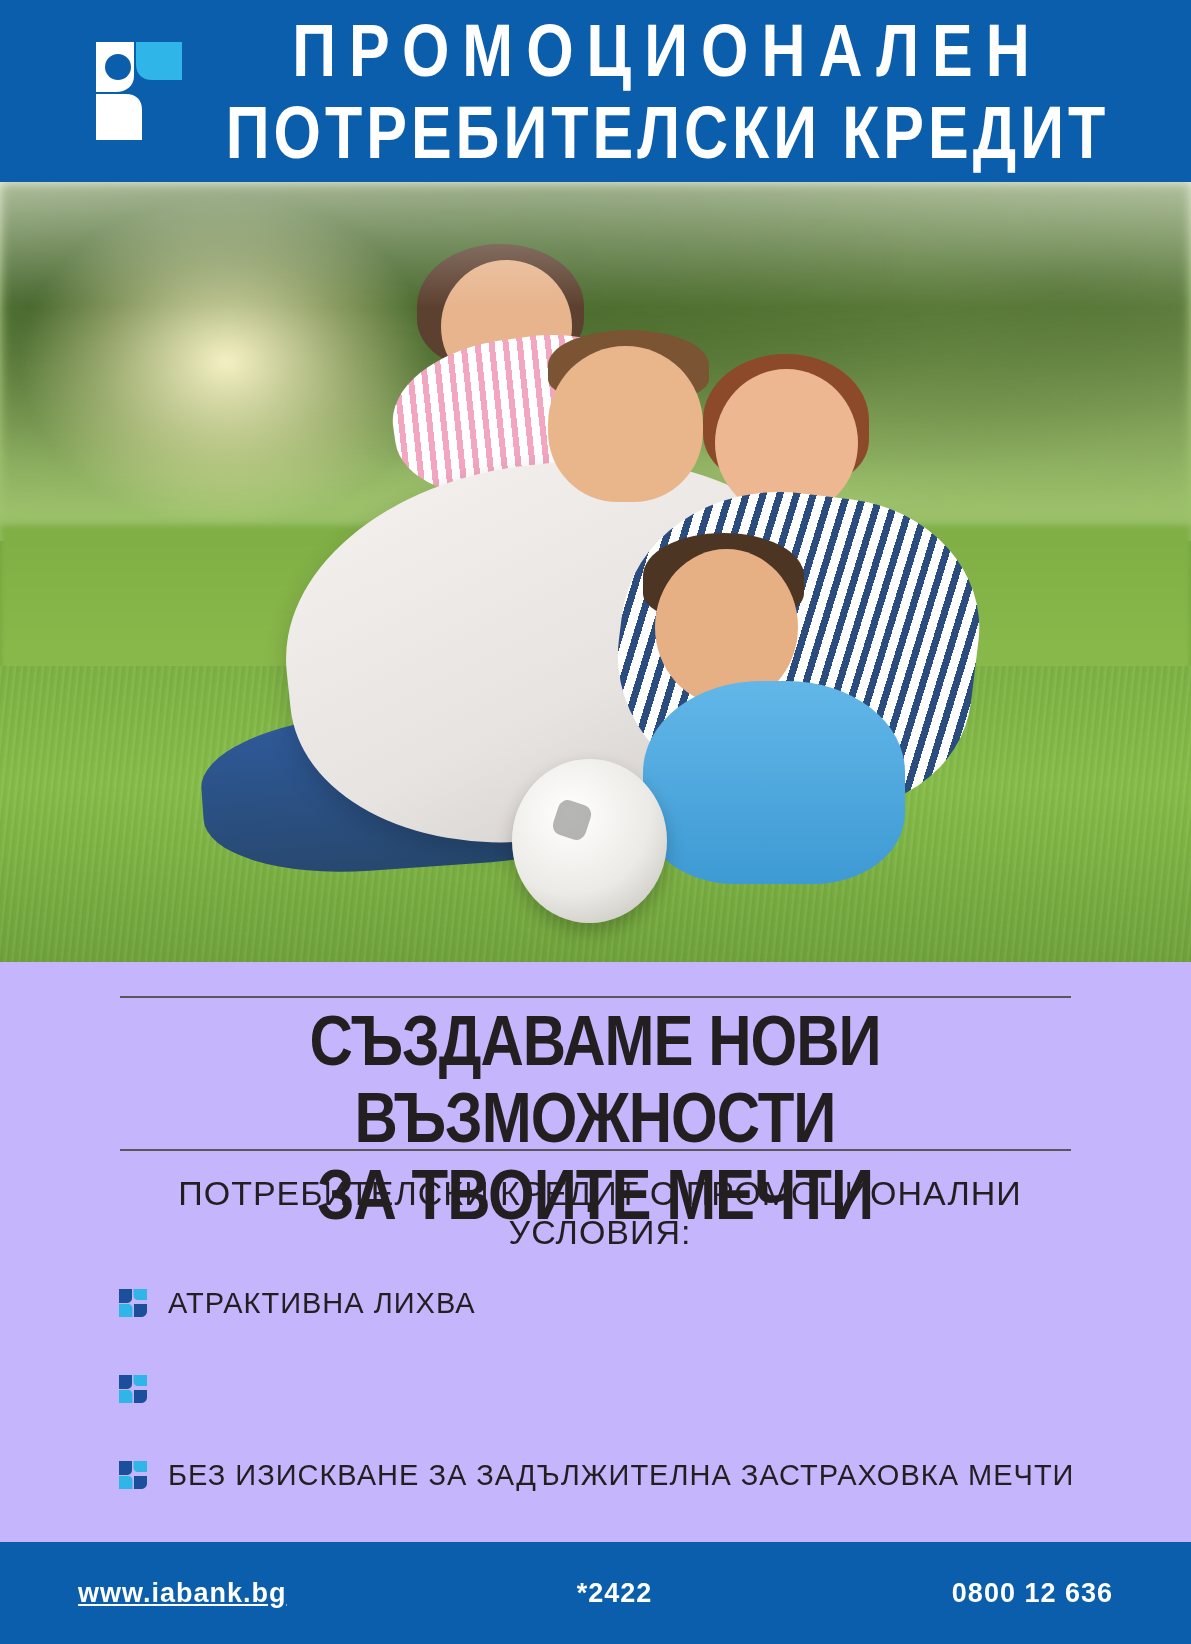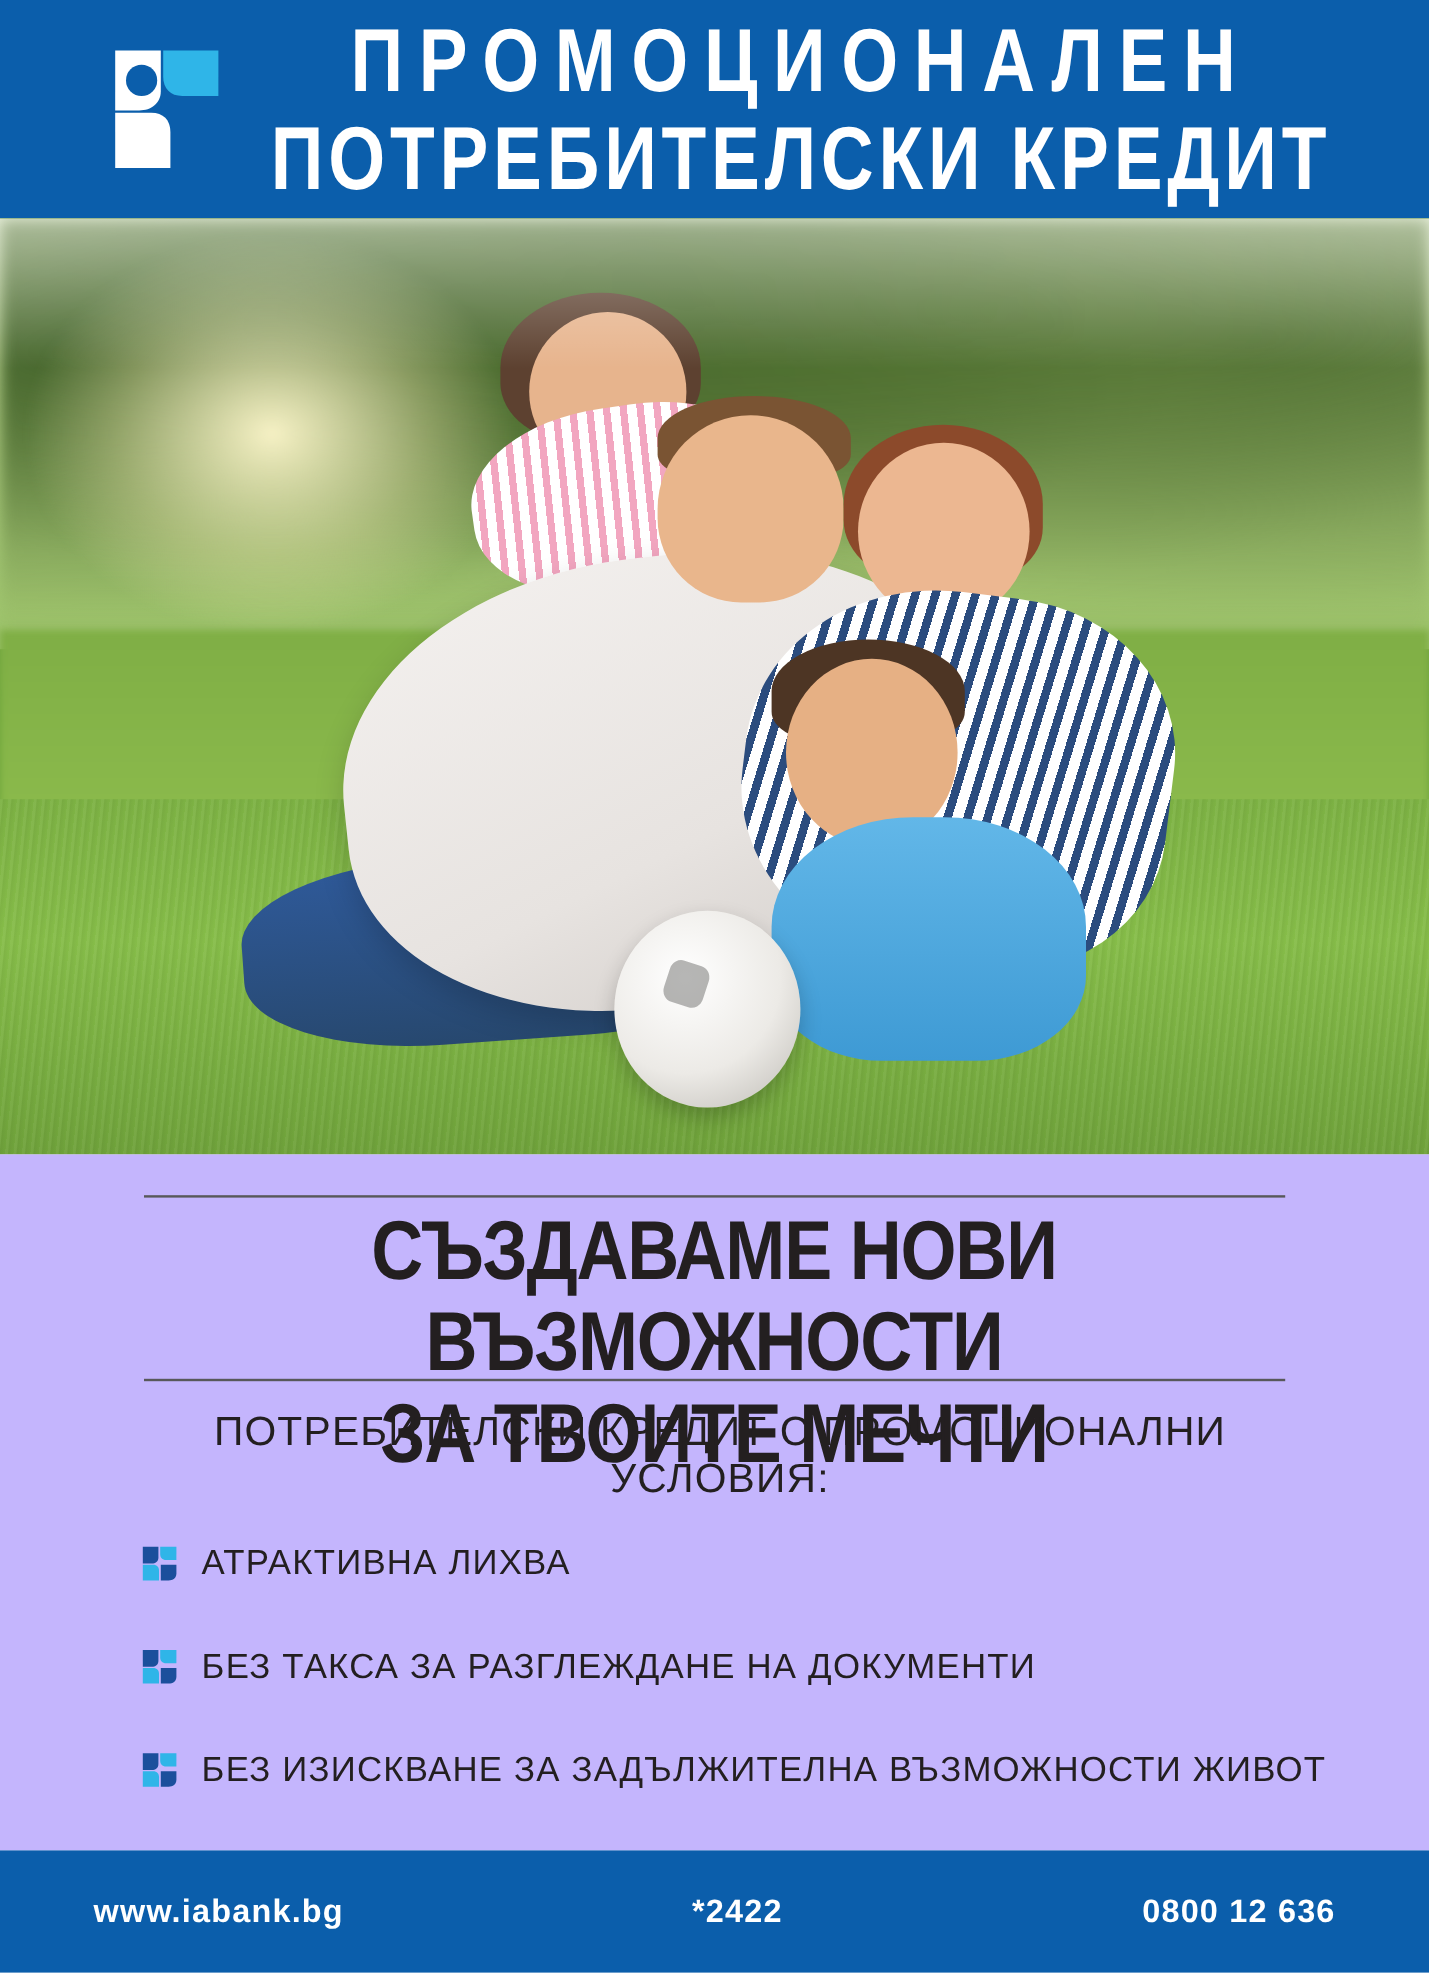--- a/index.html
+++ b/index.html
@@ -272,21 +272,21 @@
     width: 1191px;
     height: 102px;
     background: #0b5eab;
     color: #ffffff;
     display: flex;
     align-items: center;
     font-weight: bold;
     font-size: 27px;
     letter-spacing: 1px;
   }
-  .footer-left { position: absolute; left: 78px; }
+  .footer-left { position: absolute; left: 78px; text-decoration: underline; }
   .footer-center { position: absolute; left: 0; width: 1191px; text-align: center; margin-left: 19px; }
   .footer-right { position: absolute; right: 78px; }
 </style>
 </head>
 <body>
 
 <div class="header">
   <div class="header-logo logomark">
     <svg viewBox="0 0 120 110" width="120" height="110">
       <path d="M58 6 H104 V44 H74 C64 44 58 38 58 28 Z" fill="#2fb5e8"></path>
@@ -354,33 +354,32 @@
 
     <div class="bullet">
       <span class="bullet-icon">
         <svg viewBox="0 0 30 30" width="30" height="30">
           <path d="M15.5 1 H29 V12 H20.5 C17 12 15.5 10 15.5 7 Z" fill="#2fb5e8"></path>
           <path d="M1 1 H14 V10 C14 13.5 11.5 15 8.5 15 H1 Z" fill="#1b4f9c"></path>
           <path d="M1 16 H9.5 C13 16 14.5 18 14.5 21 V29 H1 Z" fill="#2fb5e8"></path>
           <path d="M16 16 H29 V23 C29 27 26 29 22.5 29 H16 Z" fill="#1b4f9c"></path>
         </svg>
       </span>
-      <span class="bullet-text">БЕЗ ТАКСА ЗА РАЗГЛЕЖДАНЕ НА ДОКУМЕНТИ</span>
     </div>
 
     <div class="bullet">
       <span class="bullet-icon">
         <svg viewBox="0 0 30 30" width="30" height="30">
           <path d="M15.5 1 H29 V12 H20.5 C17 12 15.5 10 15.5 7 Z" fill="#2fb5e8"></path>
           <path d="M1 1 H14 V10 C14 13.5 11.5 15 8.5 15 H1 Z" fill="#1b4f9c"></path>
           <path d="M1 16 H9.5 C13 16 14.5 18 14.5 21 V29 H1 Z" fill="#2fb5e8"></path>
           <path d="M16 16 H29 V23 C29 27 26 29 22.5 29 H16 Z" fill="#1b4f9c"></path>
         </svg>
       </span>
-      <span class="bullet-text">БЕЗ ИЗИСКВАНЕ ЗА ЗАДЪЛЖИТЕЛНА ВЪЗМОЖНОСТИ ЖИВОТ</span>
+      <span class="bullet-text">БЕЗ ИЗИСКВАНЕ ЗА ЗАДЪЛЖИТЕЛНА ЗАСТРАХОВКА МЕЧТИ</span>
     </div>
 
   </div>
 </div>
 
 <div class="footer">
   <span class="footer-left">www.iabank.bg</span>
   <span class="footer-center">*2422</span>
   <span class="footer-right">0800 12 636</span>
 </div>

